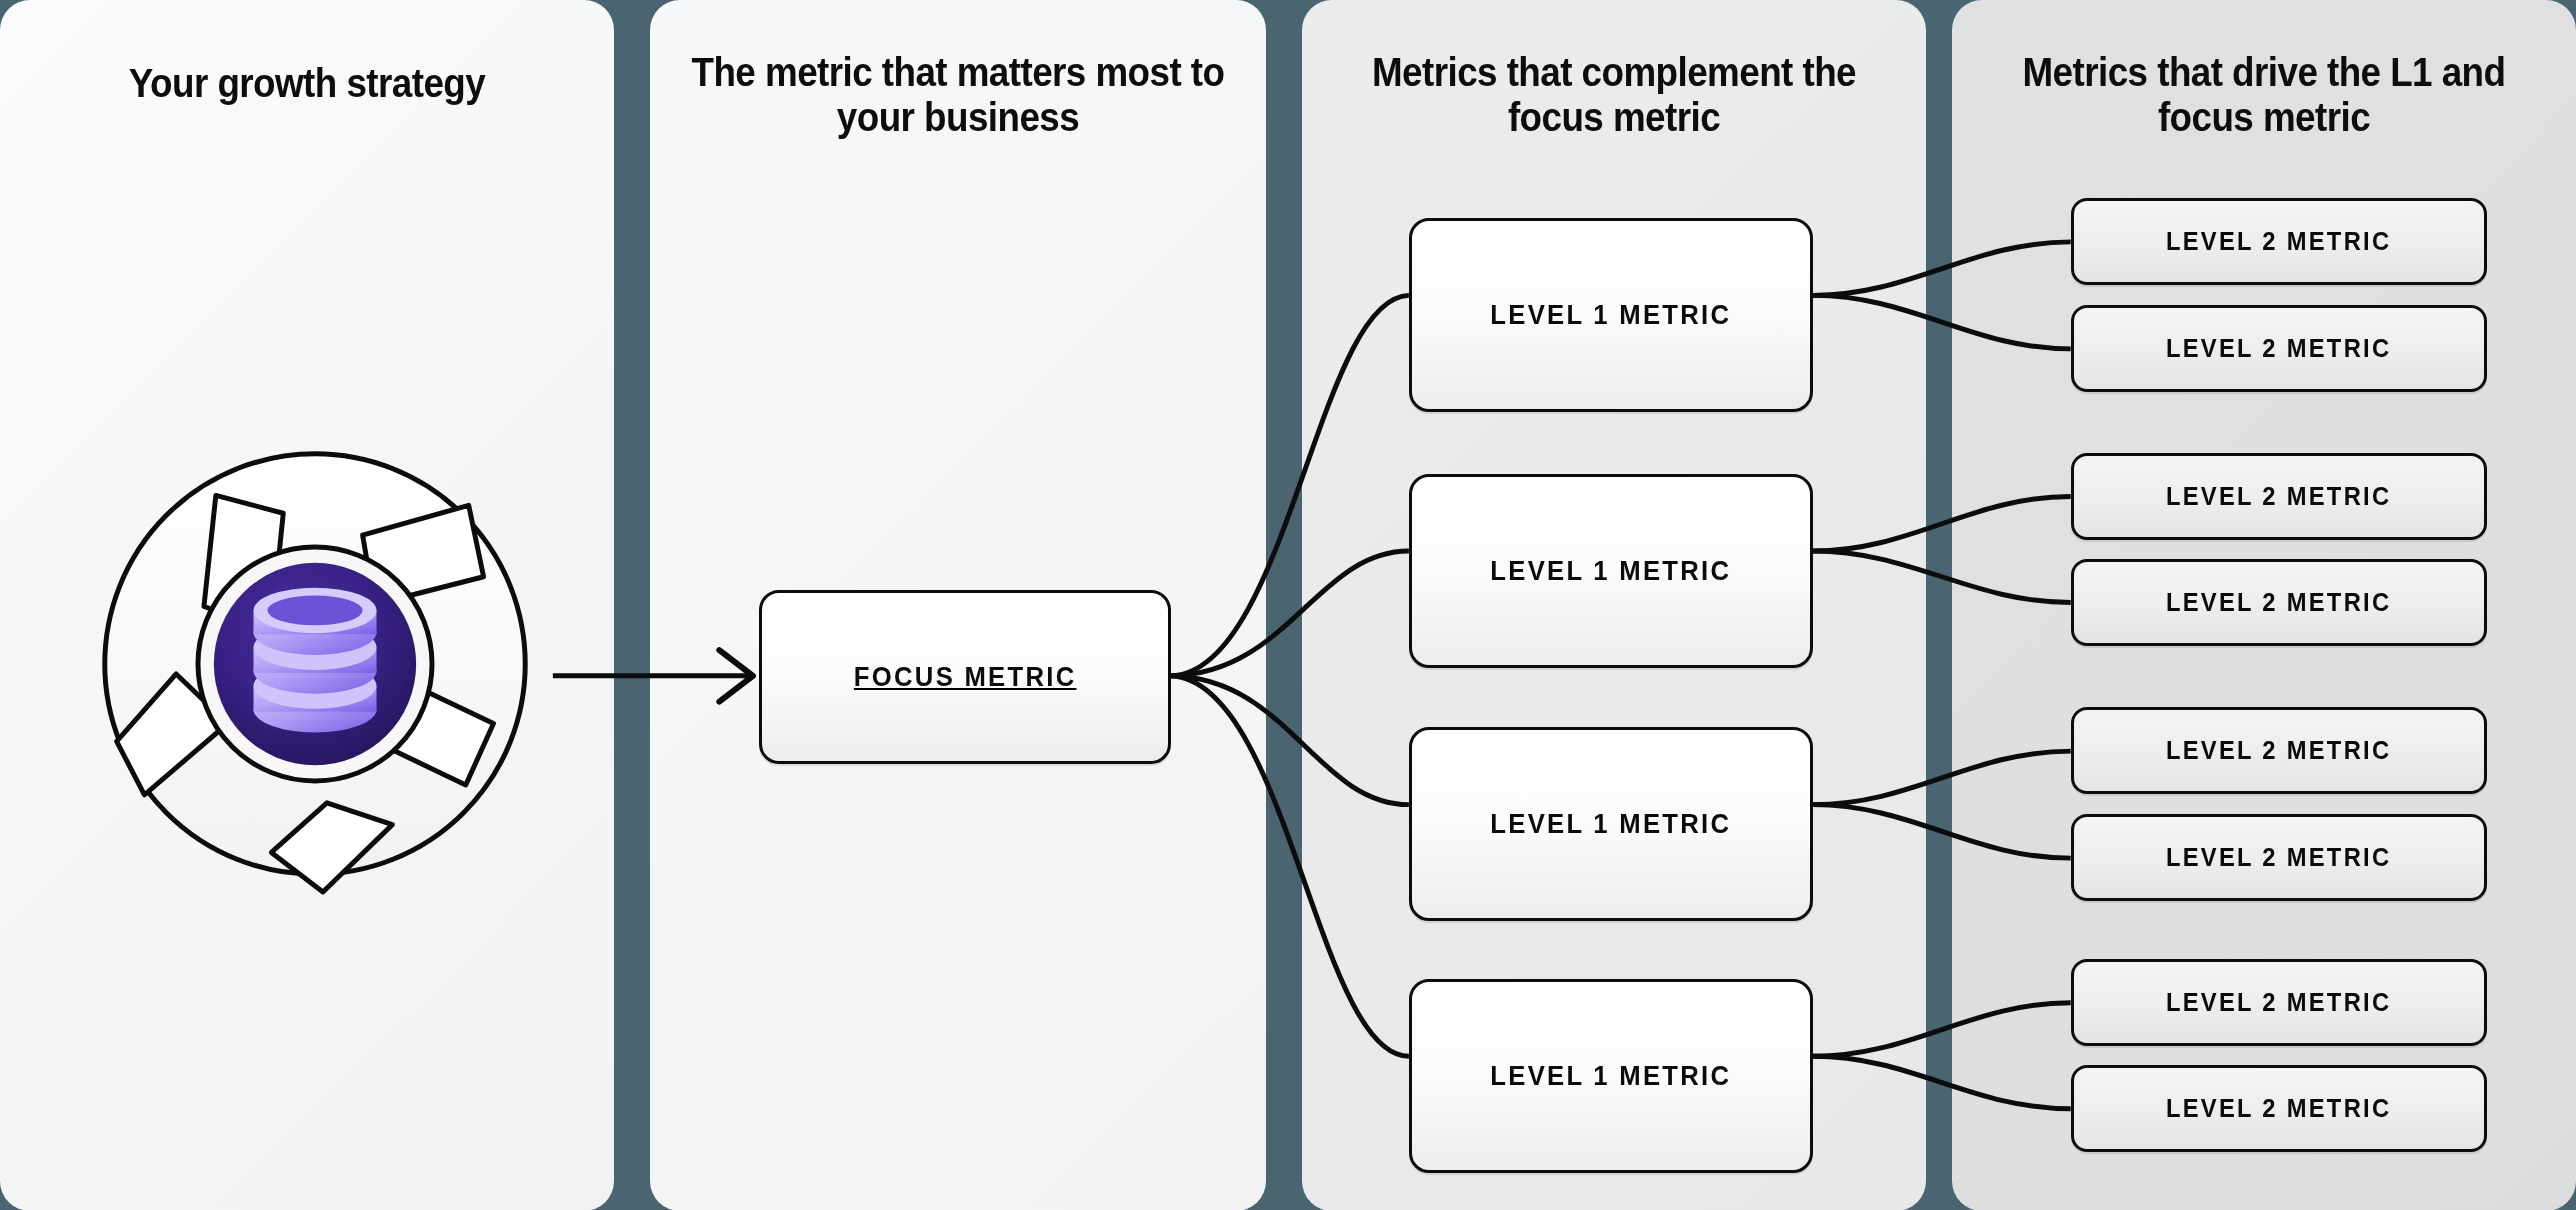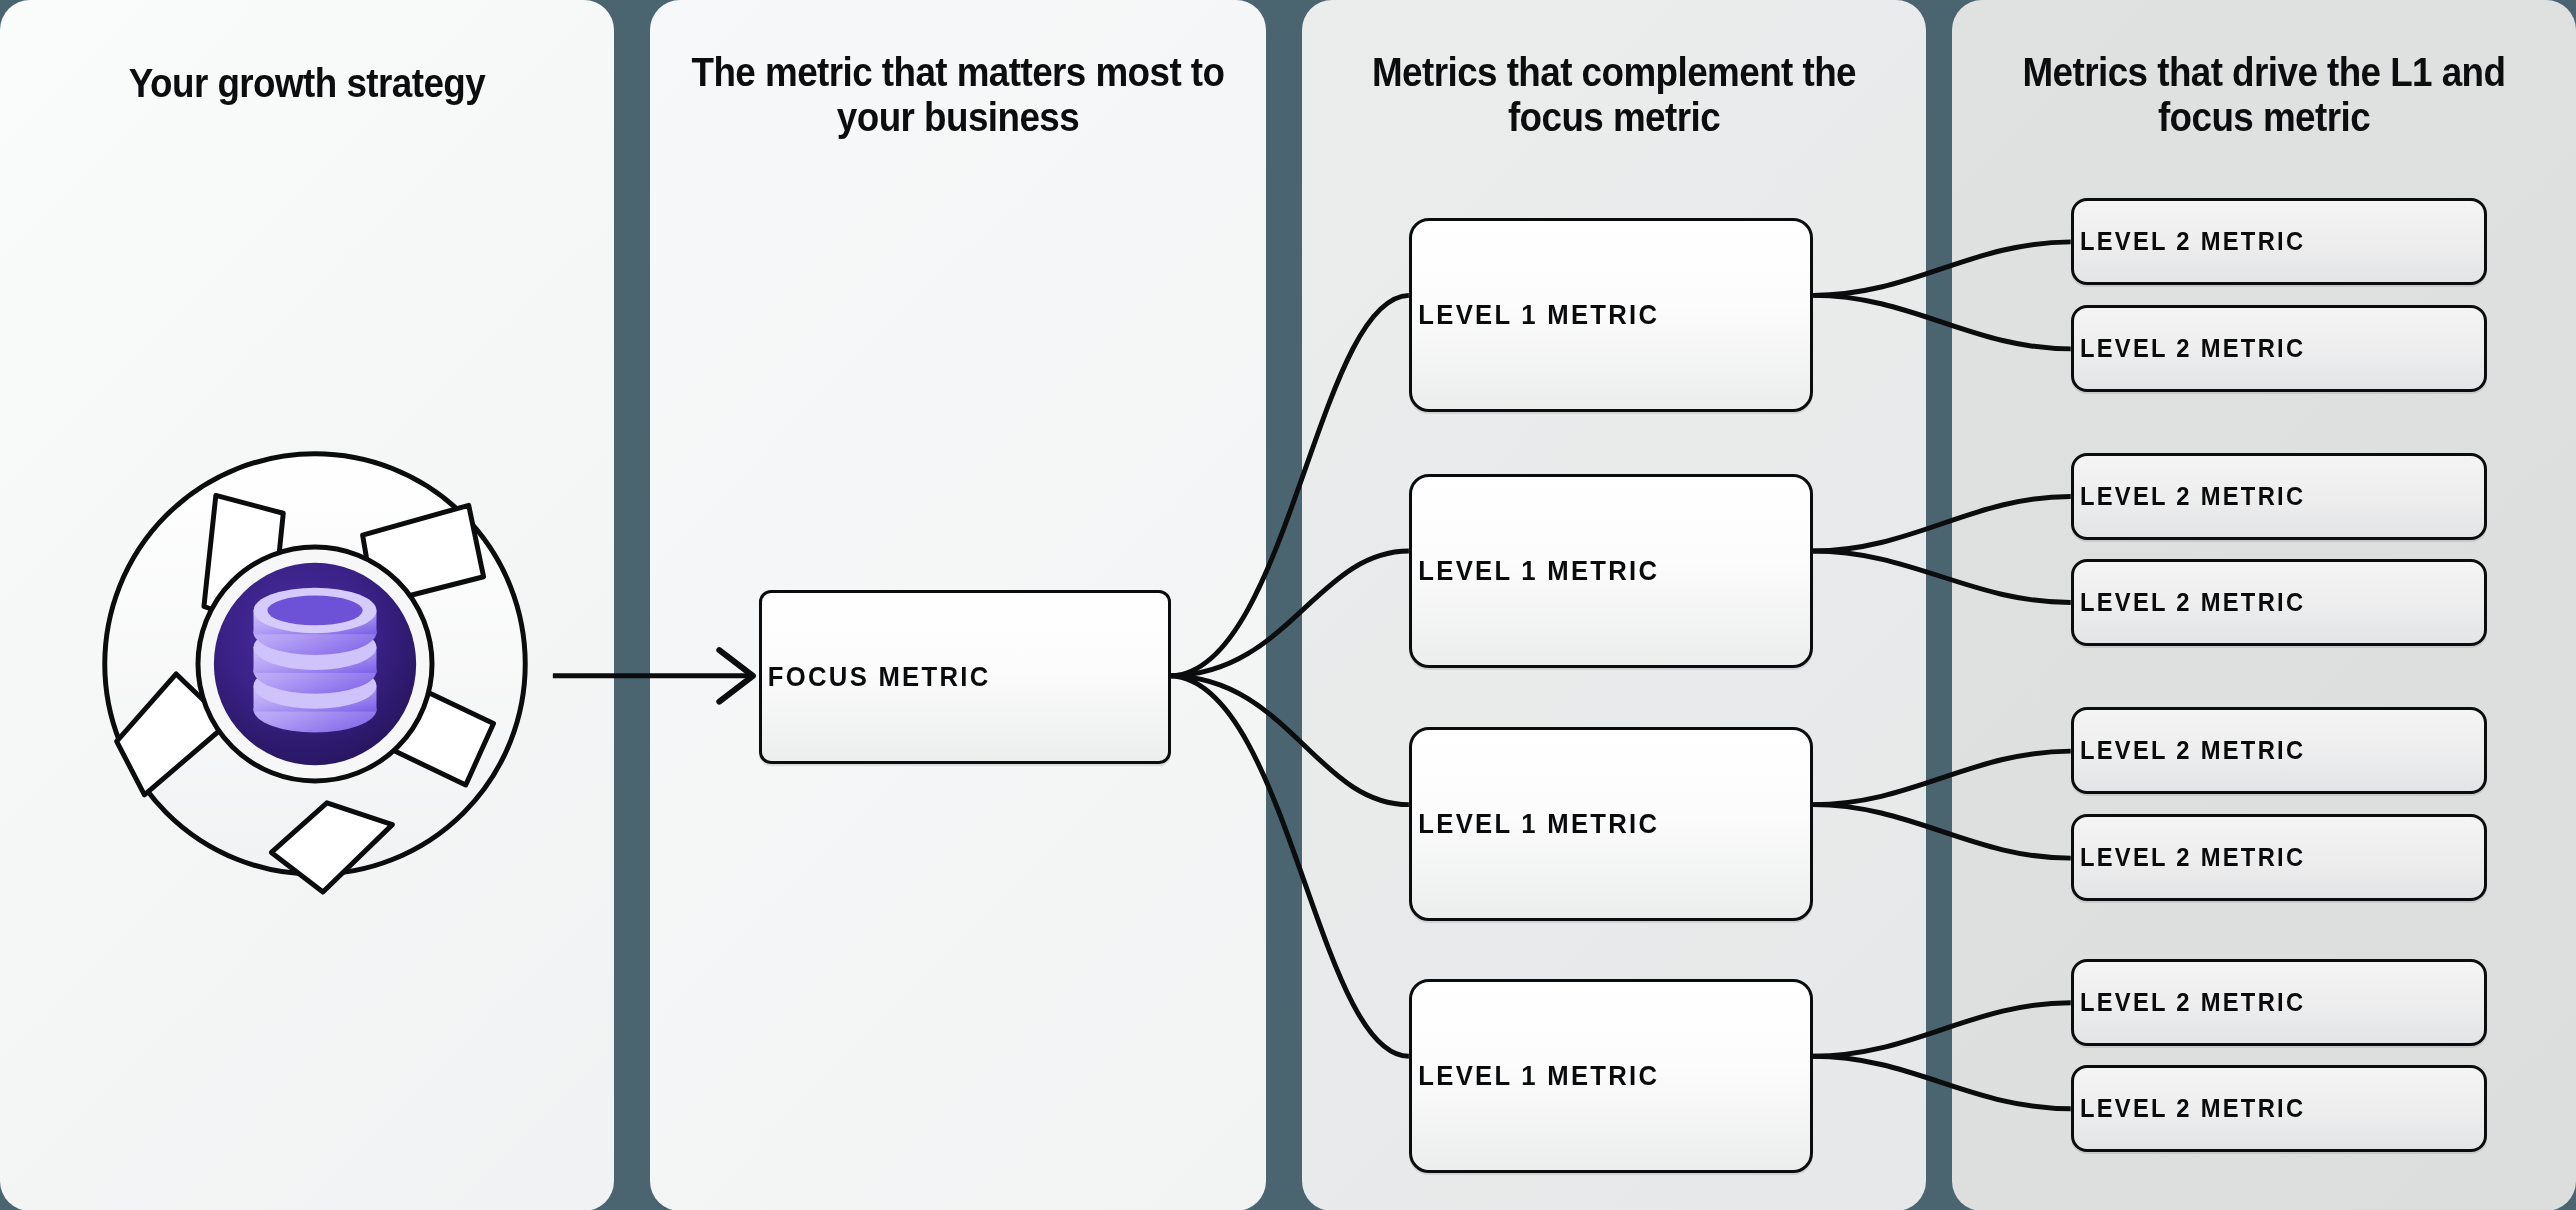--- a/index.html
+++ b/index.html
@@ -37,33 +37,33 @@
 
   
   #logo{position:absolute;left:77px;top:426px;width:476px;height:476px;}
 
   
   #wires{position:absolute;left:0;top:0;width:2576px;height:1211px;pointer-events:none;}
 
   
   .node{
     position:absolute;
-    display:flex;align-items:center;
+    display:flex;align-items:center;justify-content:center;
     border:3px solid #0b0c0d;
     background:linear-gradient(180deg,#ffffff 0%,#fcfcfd 45%,#eceded 100%);
     box-shadow:0 2px 0 rgba(0,0,0,.10);
     box-sizing:border-box;
   }
   .node span{
     font-weight:700;color:#0a0b0c;
     letter-spacing:2.4px;
     white-space:nowrap;
     transform:scaleX(0.95);
   }
-  .node.focus{border-radius:12px;}
+  .node.focus{border-radius:20px;text-decoration:underline;}
   .node.focus span{font-size:27px;}
   .node.l1{border-radius:20px;margin-top:20px;}
   .node.l1 span{font-size:27px;}
   .node.l2{border-radius:16px;background:linear-gradient(180deg,#f4f4f5 0%,#eeeeef 50%,#e3e4e5 100%);}
   .node.l2 span{font-size:25px;}
 </style>
 </head>
 <body>
 
 <div id="stage">

